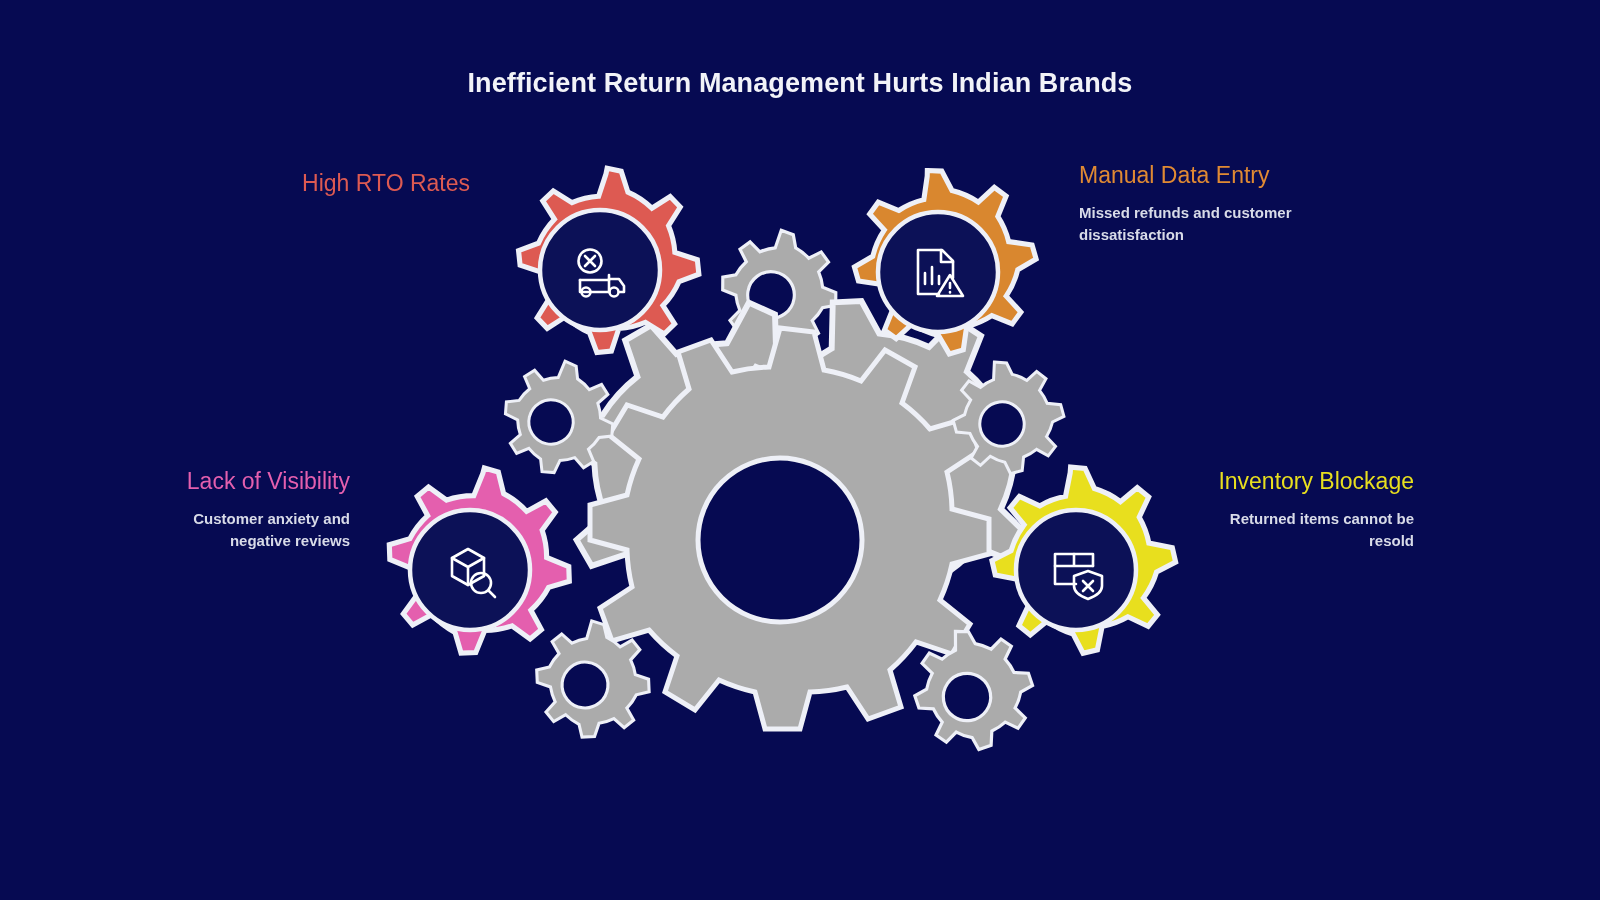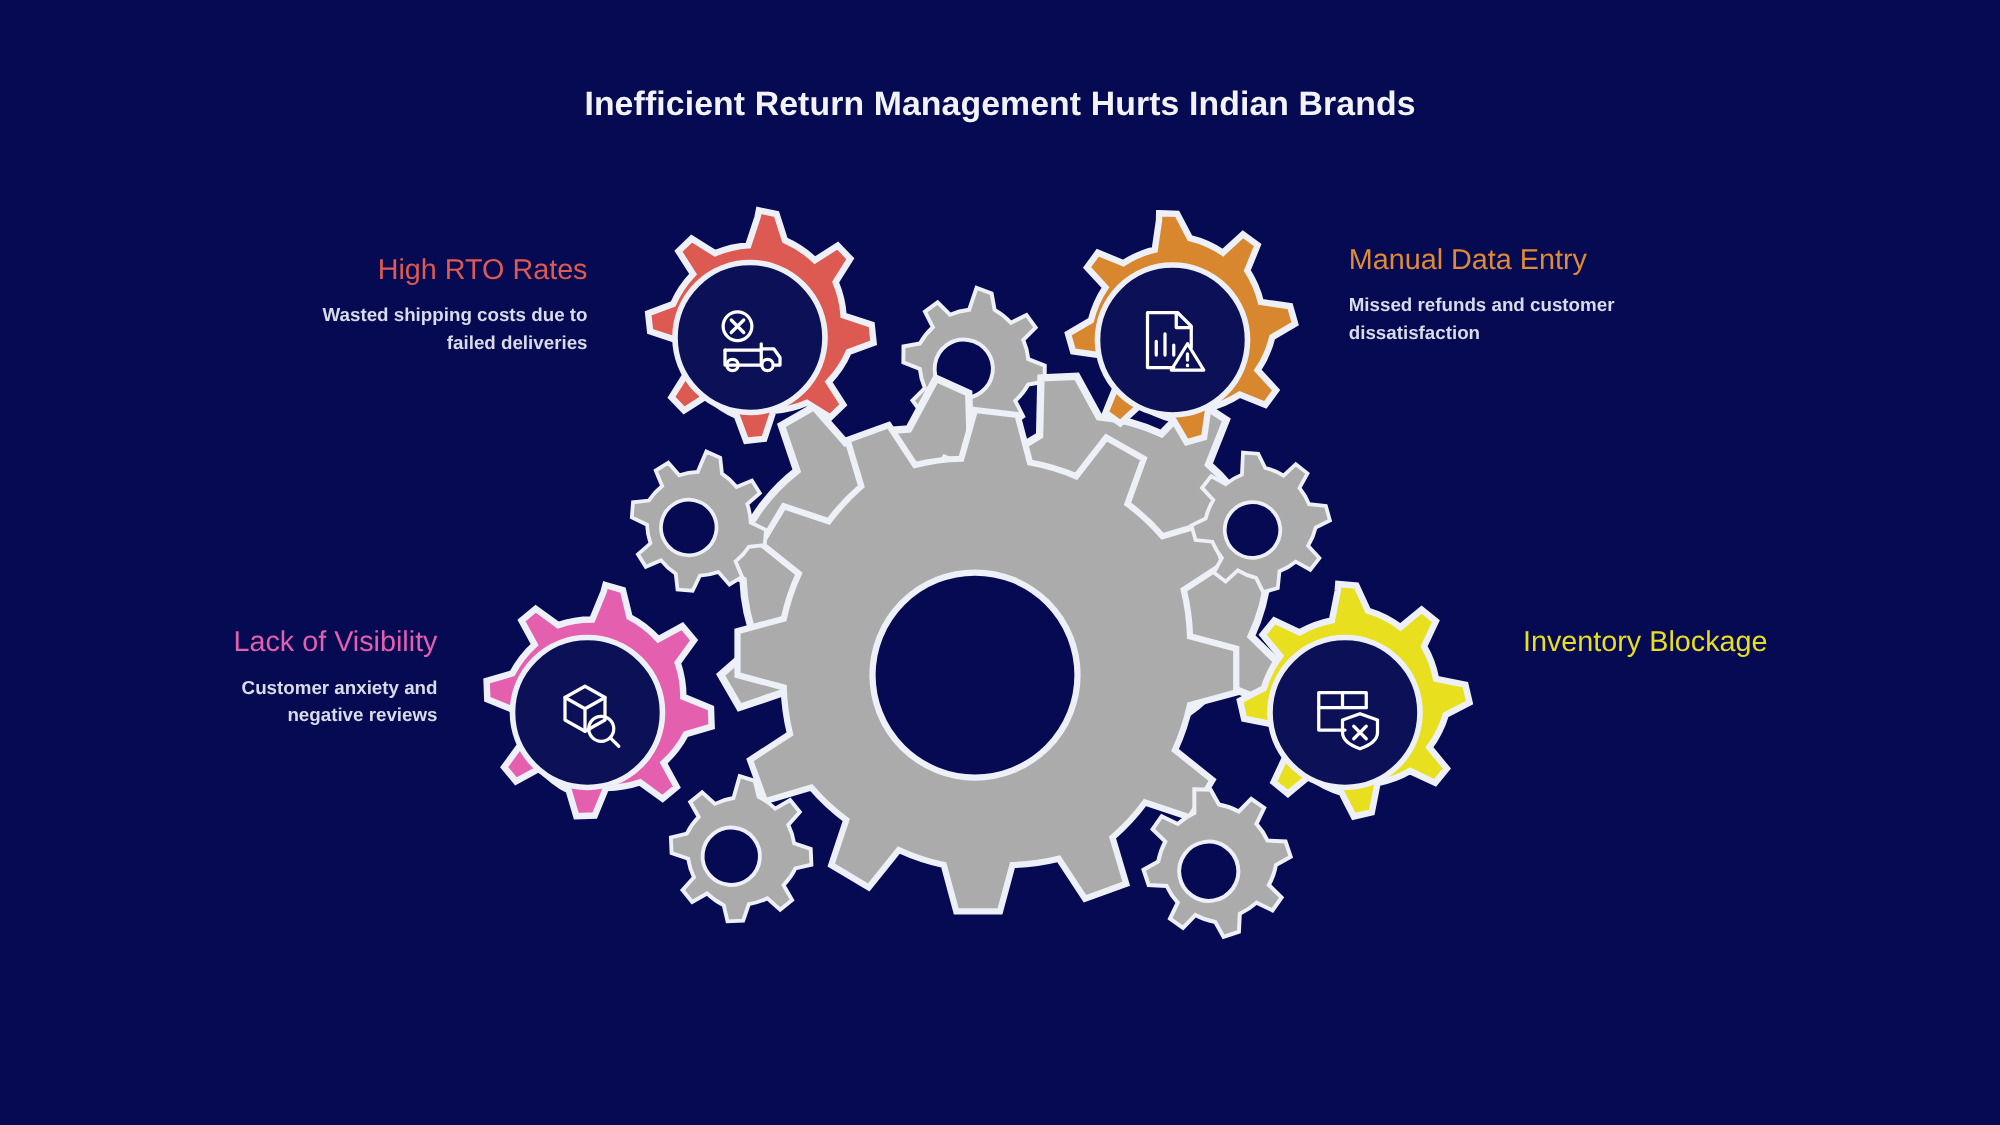--- a/index.html
+++ b/index.html
@@ -32,21 +32,21 @@
   }
   
   #gear-svg {
     position: absolute;
     left: 0; top: 0;
     width: 1600px;
     height: 900px;
     pointer-events: none;
   }
   
-  .callout { position: absolute; margin-top: 32px; }
+  .callout { position: absolute; }
   .callout .c-title {
     font-size: 23px;
     font-weight: normal;
     line-height: 1.33;
     margin-bottom: 11px;
   }
   .callout .c-desc {
     font-size: 15px;
     font-weight: bold;
     line-height: 1.5;
@@ -230,30 +230,30 @@
         <path d="M -21,-16 L 17,-16 L 17,-4 M -21,-16 L -21,14 L 0,14"></path>
         <path d="M -21,-4 L 17,-4 M -2,-16 L -2,-4"></path>
         <path d="M 12,1 L 26,6 L 26,16 Q 26,24 12,29 Q -2,24 -2,16 L -2,6 Z"></path>
         <path d="M 7,11 L 17,21 M 17,11 L 7,21"></path>
       </g>
     </g>
   </svg>
 
   <div class="callout" id="callout-rto">
     <div class="c-title" style="color:#dd5a52;">High RTO Rates</div>
-    <div class="c-desc">Wasted shipping costs due to failed deliveries</div>
   </div>
 
   <div class="callout" id="callout-visibility">
     <div class="c-title" style="color:#e45fae;">Lack of Visibility</div>
     <div class="c-desc">Customer anxiety and negative reviews</div>
   </div>
 
   <div class="callout" id="callout-manual">
     <div class="c-title" style="color:#e08a33;">Manual Data Entry</div>
     <div class="c-desc">Missed refunds and customer dissatisfaction</div>
   </div>
 
   <div class="callout" id="callout-inventory">
     <div class="c-title" style="color:#e8df1e;">Inventory Blockage</div>
+    <div class="c-desc">Returned items cannot be resold</div>
   </div>
 
 </div>
 
 </body></html>

